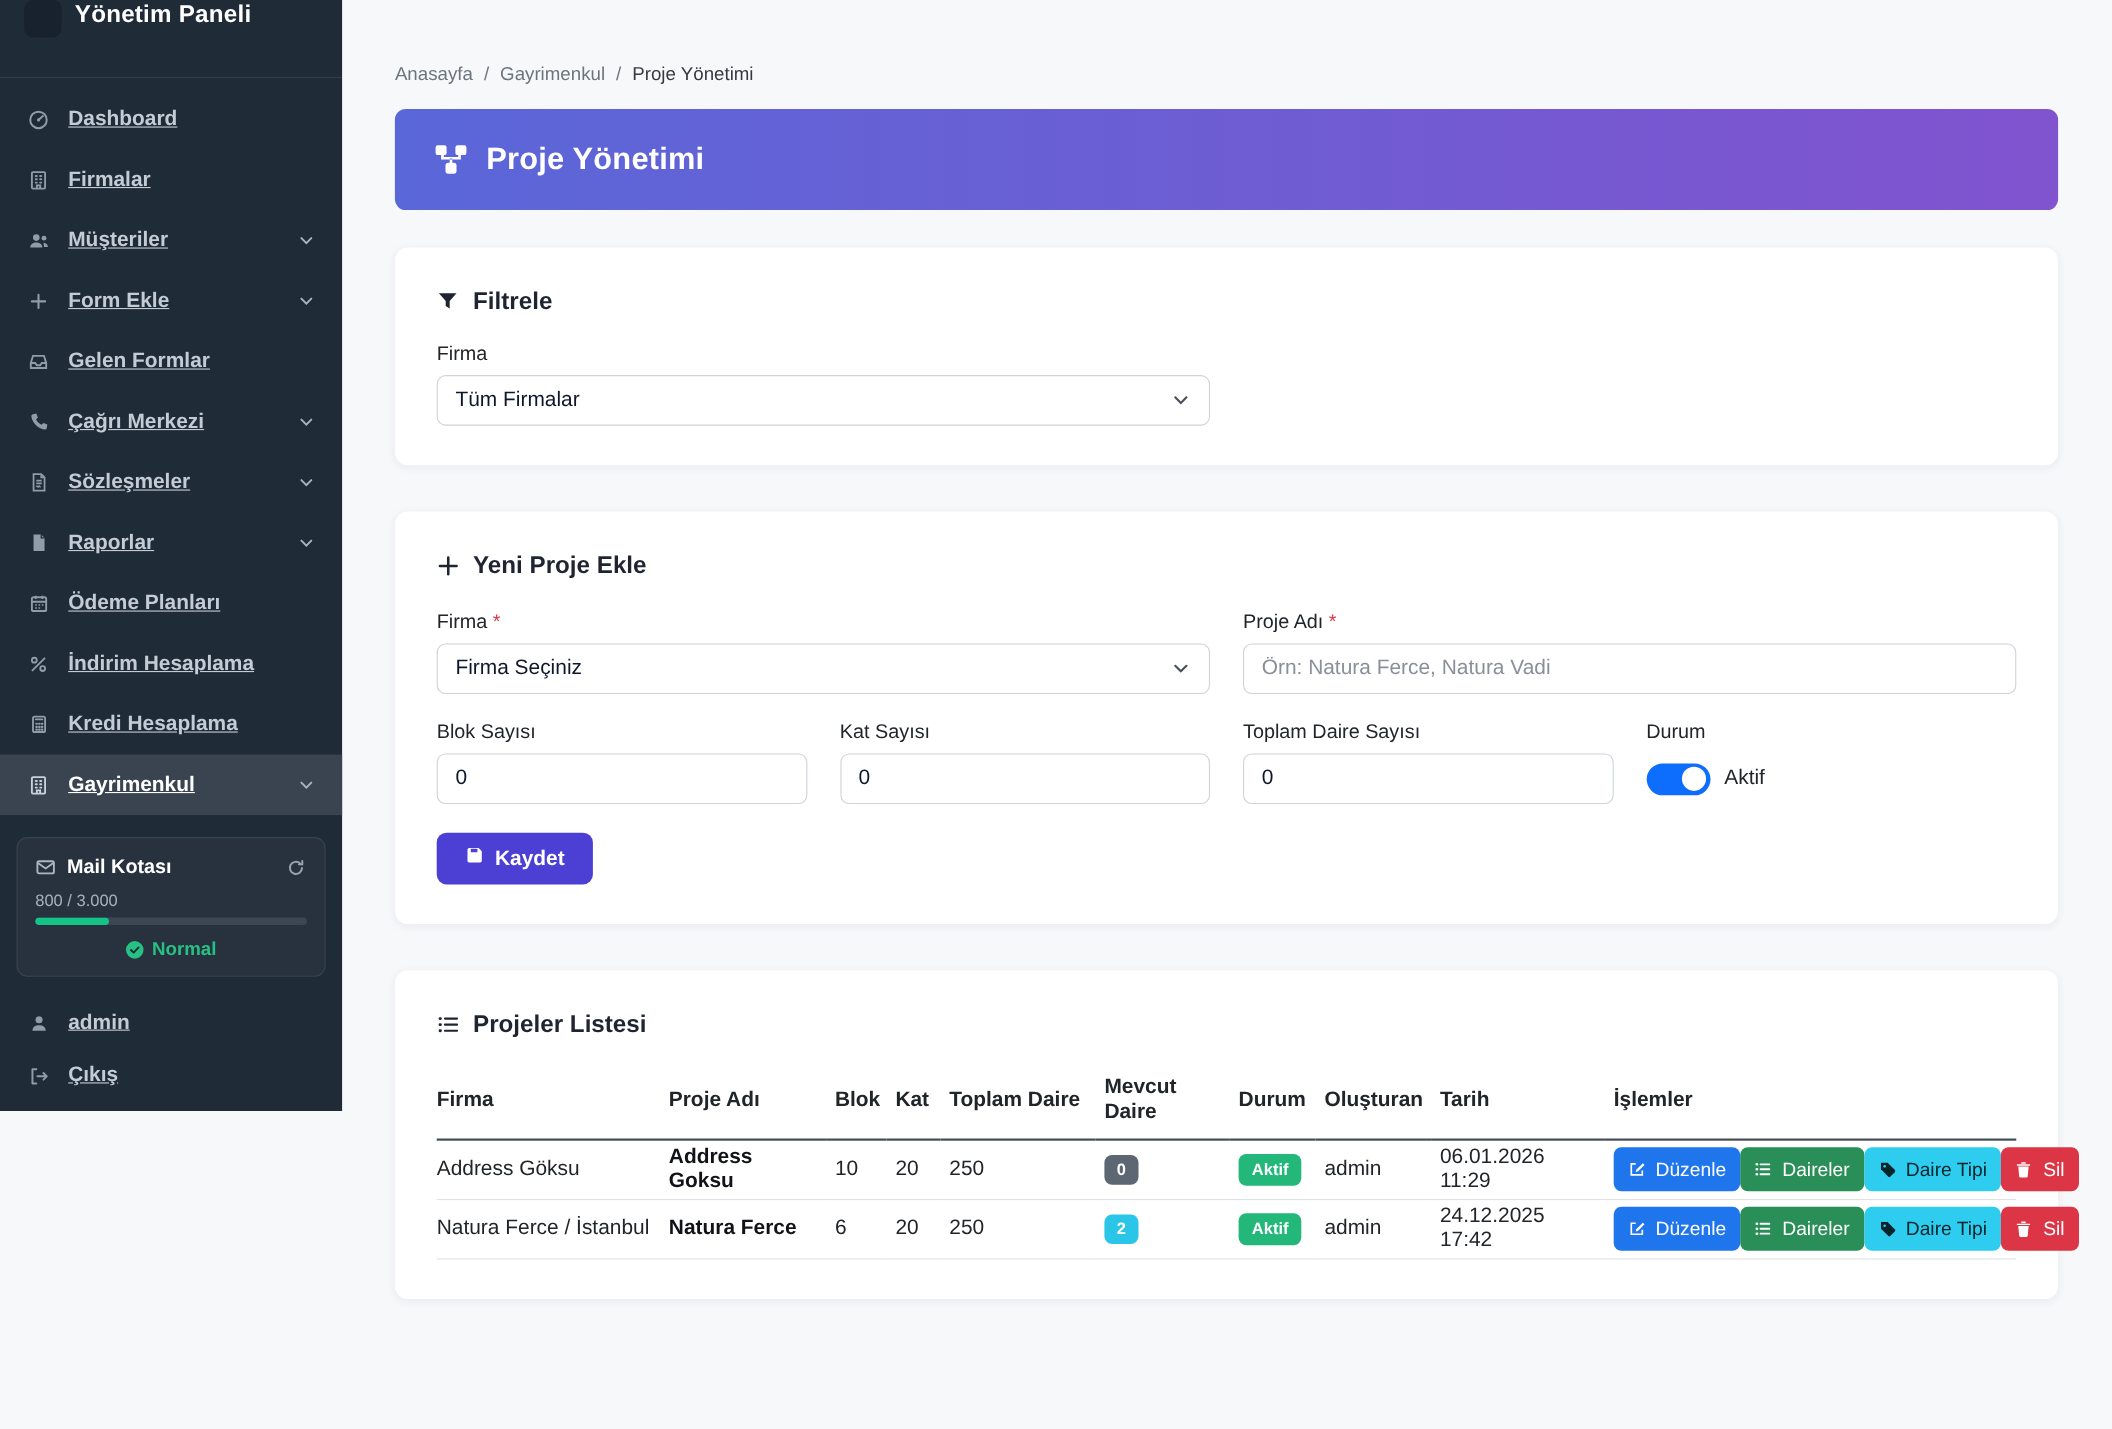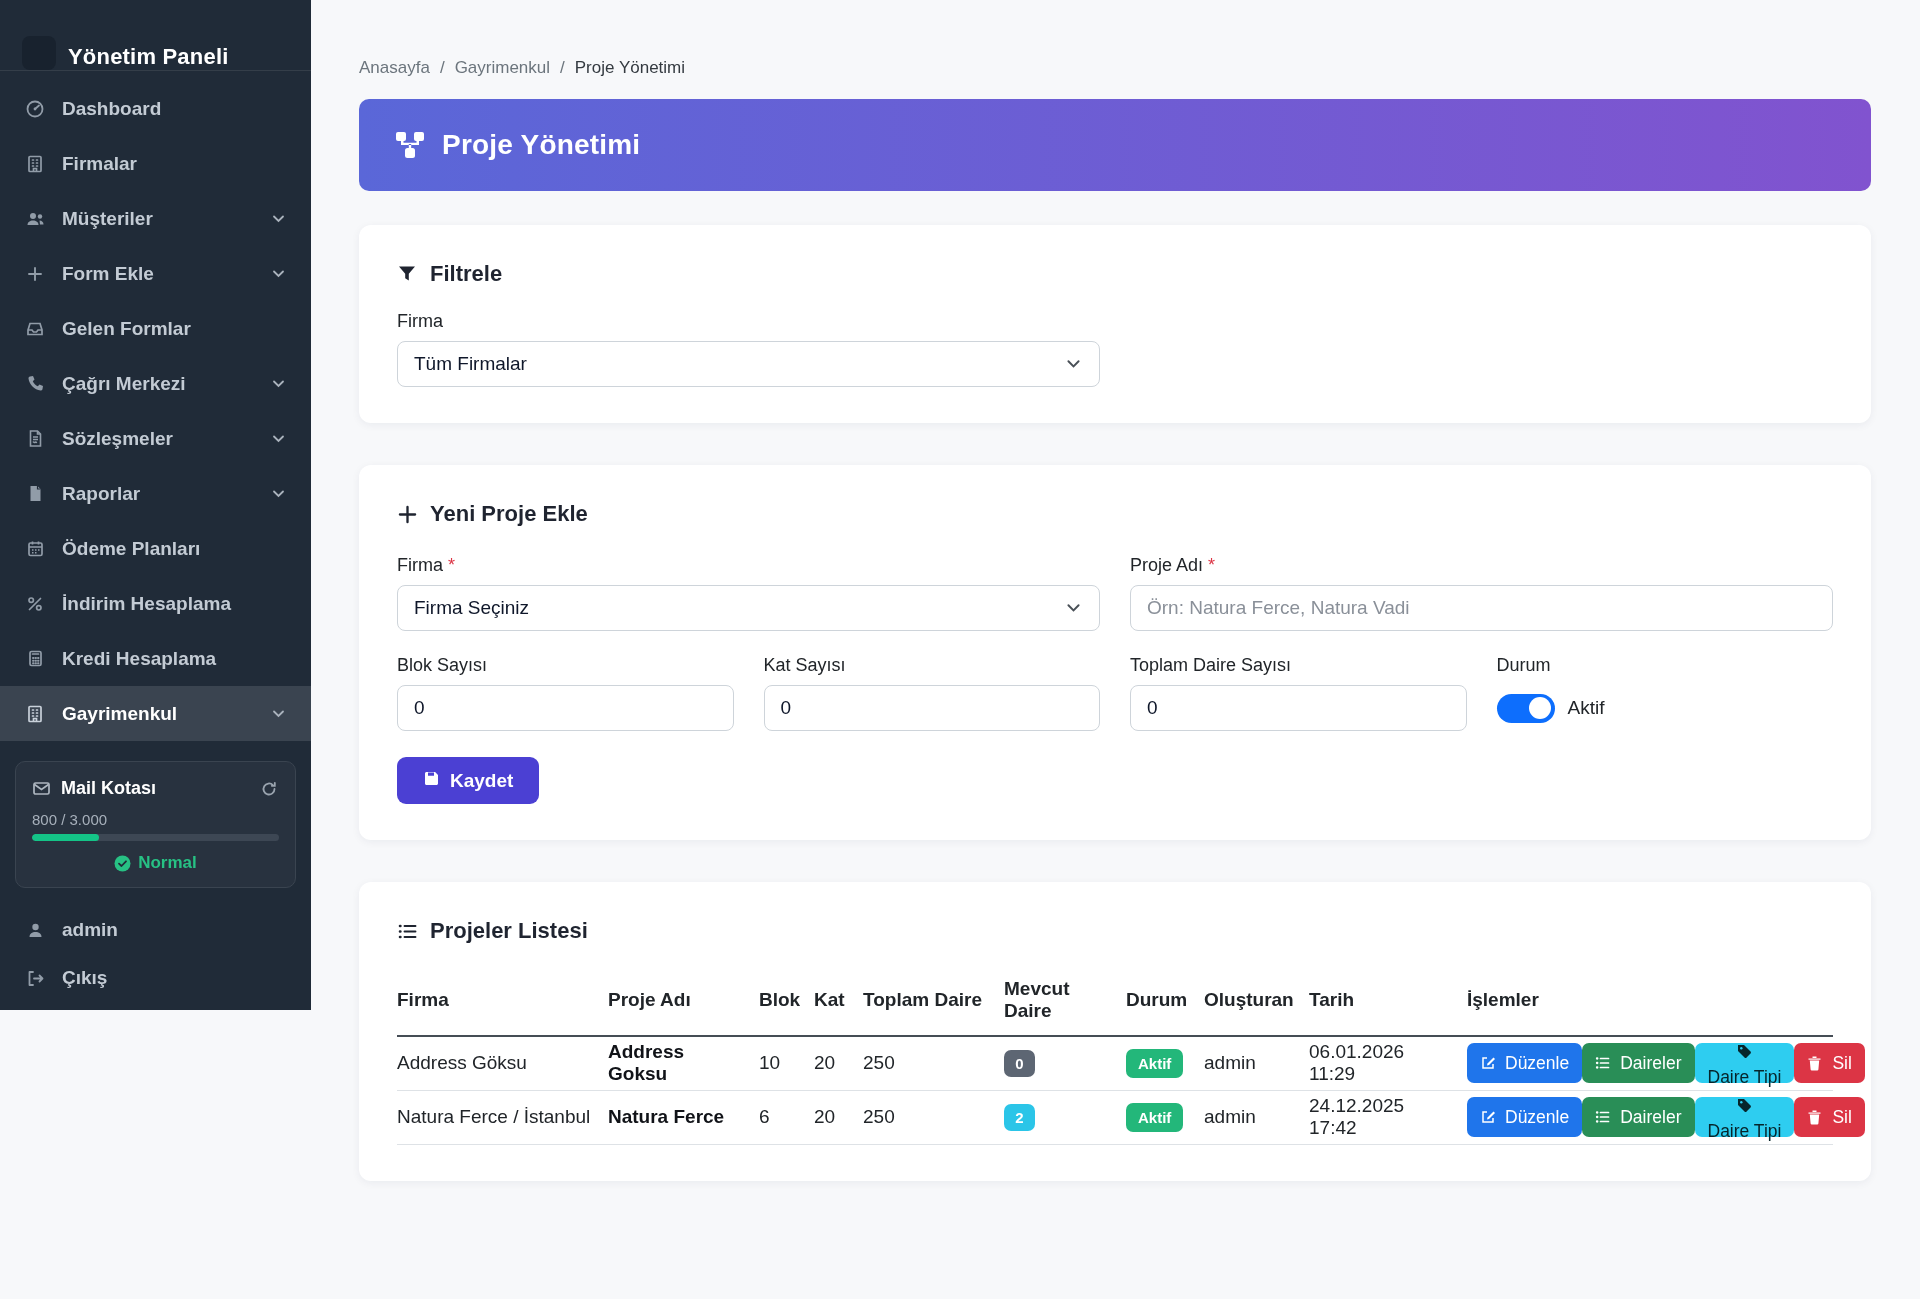--- a/index.html
+++ b/index.html
@@ -11,29 +11,29 @@
     overflow:hidden;
     position:relative;
   }
   
   .sidebar {
     position:absolute; left:0; top:0; width:311px; height:1010px;
     background:#202b38; color:#c3cbd4;
     display:flex; flex-direction:column;
   }
   .sb-header {
-    height:71px; display:flex; align-items:flex-end; gap:12px;
+    height:71px; display:flex; align-items:flex-start; gap:12px;
     padding:0 22px; border-bottom:1px solid rgba(255,255,255,.09);
   }
   .sb-logo { width:34px; height:34px; border-radius:8px; background:#18222e; flex:0 0 auto; }
   .sb-title { font-size:22px; font-weight:bold; color:#ffffff; letter-spacing:.2px; }
   .sb-menu { padding-top:10px; }
   .s-item {
     height:55px; display:flex; align-items:center; gap:16px;
-    padding:0 24px; cursor:pointer; font-size:19px; color:#c3cbd4;
+    padding:0 24px; cursor:pointer; font-size:19px; color:#c3cbd4;text-decoration:underline;
   }
   .s-item.active { background:#3a4450; color:#ffffff; }
   .s-ic { width:22px; height:22px; display:flex; align-items:center; justify-content:center; color:#919ca8; flex:0 0 auto; }
   .s-item.active .s-ic { color:#c9d1da; }
   .s-lbl { flex:1 1 auto; font-weight:600; }
   .chev { width:18px; height:18px; color:#aab3bd; display:flex; align-items:center; justify-content:center; }
   
   .mail-card {
     margin:20px 15px 0 15px; background:#28323f; border:1px solid #3a4450;
     border-radius:10px; padding:16px 16px 14px 16px;
@@ -116,21 +116,21 @@
   .badge.green { background:#23b77a; padding:6px 12px; }
   .actions { display:flex; }
   .abtn {
     height:40px; padding:0 13px; border:none; border-radius:7px; font-size:17.5px; font-weight:500;
     display:inline-flex; align-items:center; gap:8px; cursor:pointer; color:#ffffff;
     font-family:"Liberation Sans", sans-serif; white-space:nowrap;
   }
   .abtn .a-ic { width:17px; height:17px; display:flex; align-items:center; }
   .abtn.edit { background:#1f75eb; }
   .abtn.flats { background:#298e57; }
-  .abtn.type { background:#2ecdf0; color:#06252b;flex-direction:column; }
+  .abtn.type { background:#2ecdf0; color:#06252b; }
   .abtn.del { background:#dc3545; }
 </style>
 </head>
 <body>
 
 <aside class="sidebar">
   <div class="sb-header">
     <div class="sb-logo"></div>
     <div class="sb-title">Yönetim Paneli</div>
   </div>

